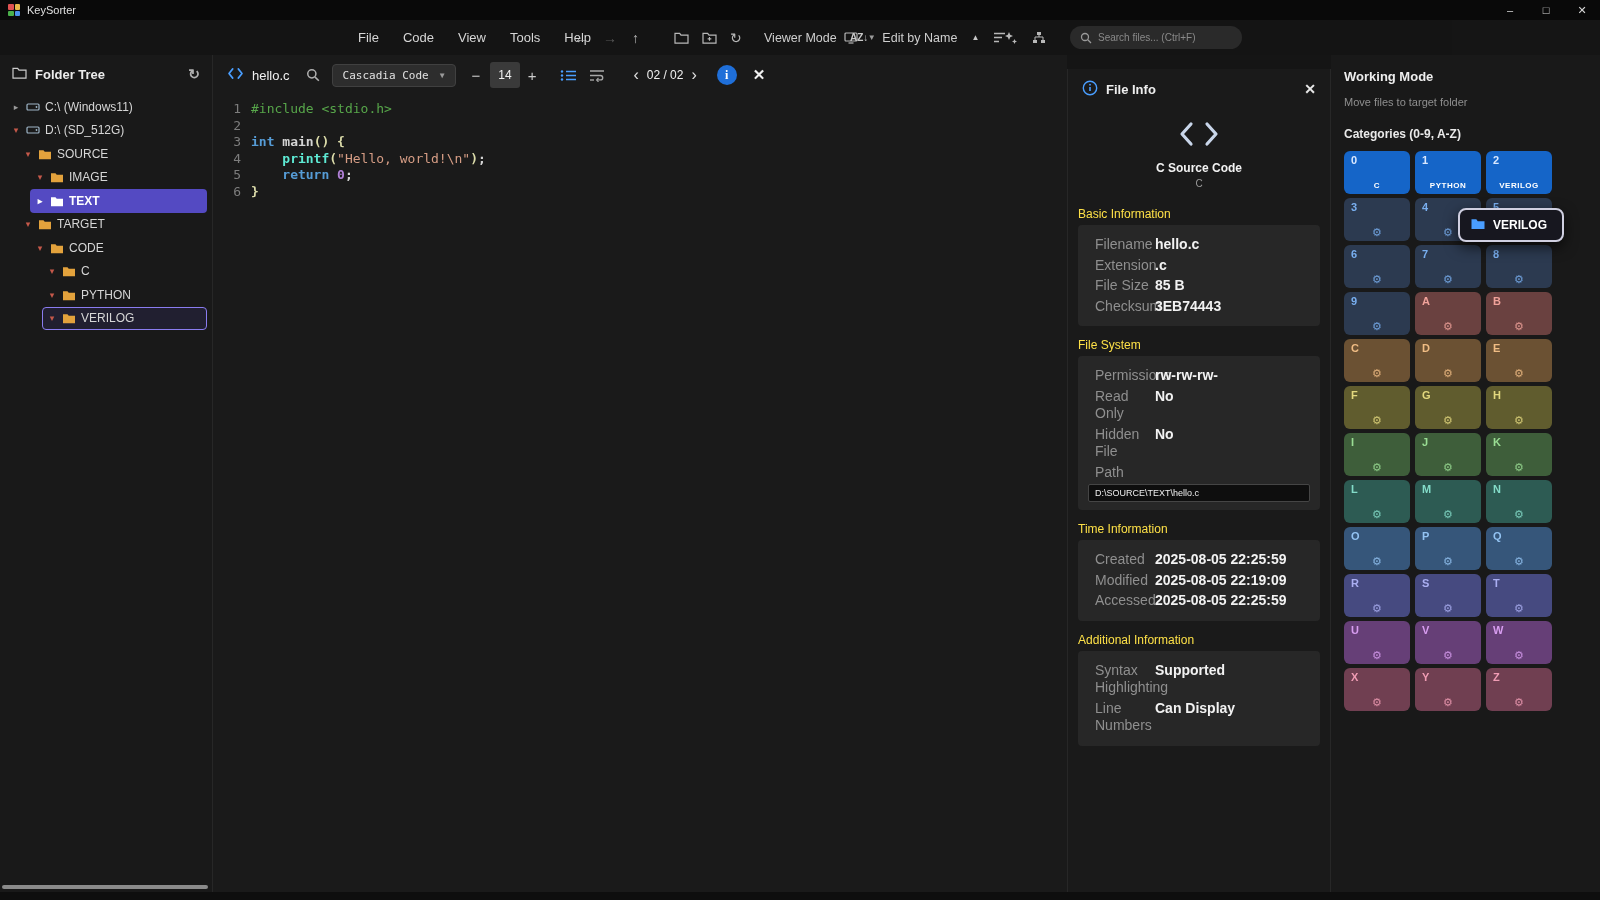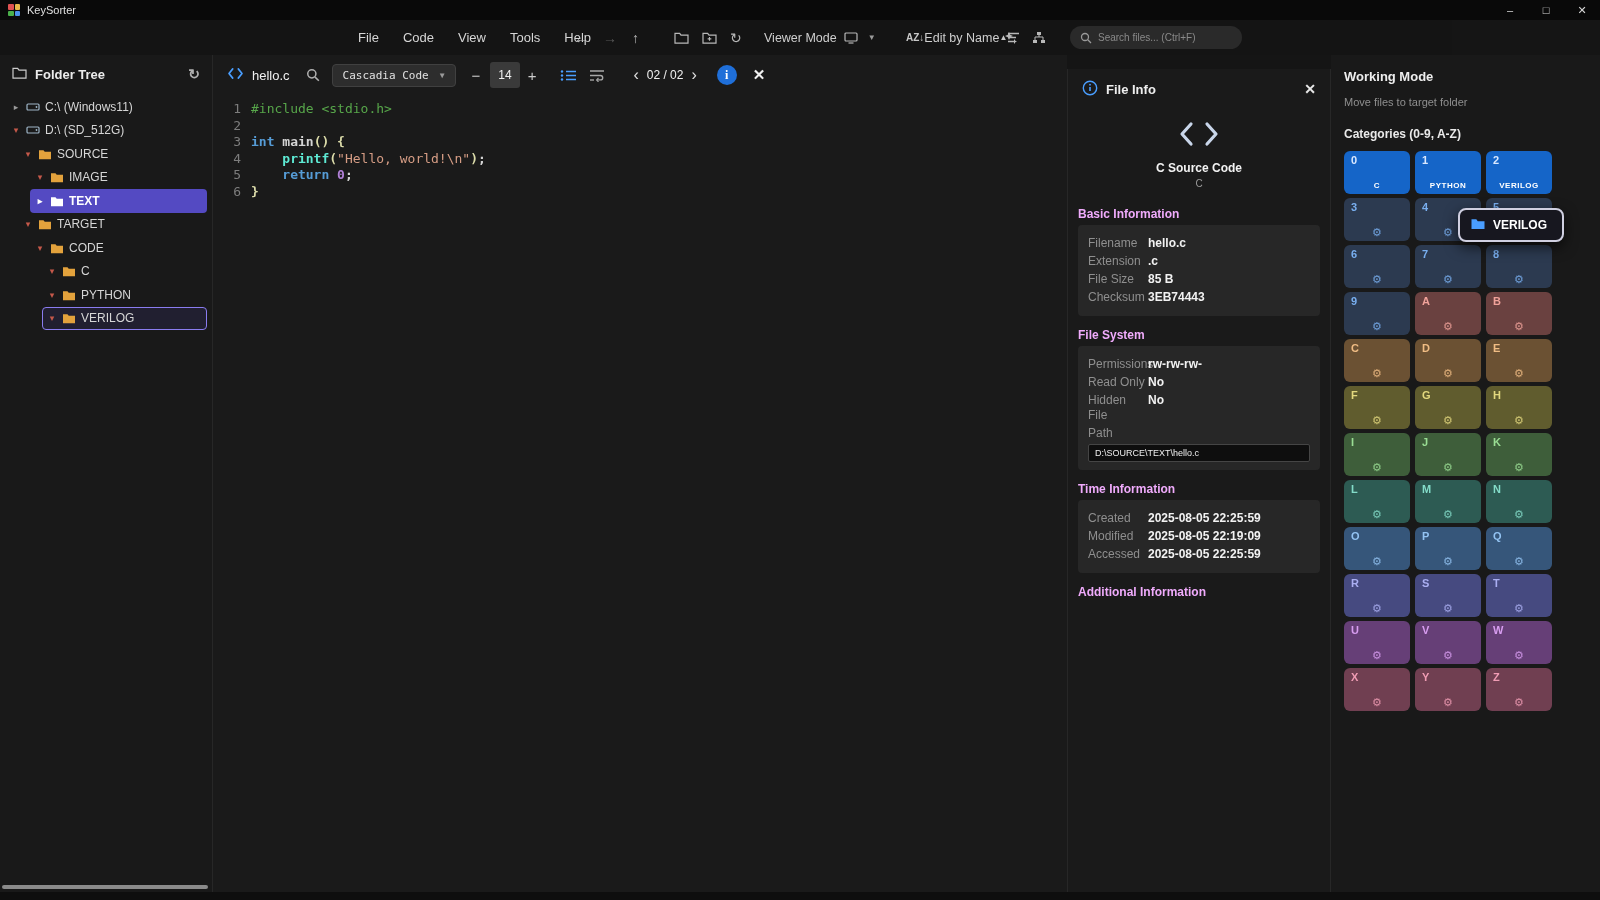--- a/index.html
+++ b/index.html
@@ -80,23 +80,23 @@
   .tok-purple{color:#b180d7;font-weight:700}
   .tok-gold{color:#dcdcaa;font-weight:700}
   .tok-plain{color:#d4d4d4;font-weight:700}
 
   
   .fi-header{height:40px;display:flex;align-items:center;padding:0 14px;gap:8px;font-size:13px;font-weight:700;color:#eeeeee}
   .fi-close{margin-left:auto;color:#e8e8e8;font-size:14px;font-weight:700}
   .fi-type{text-align:center;padding:12px 0 6px}
   .fi-type-title{font-size:12px;font-weight:700;color:#f2f2f2;margin-top:10px}
   .fi-type-sub{font-size:10px;color:#9a9a9a;margin-top:3px}
-  .fi-heading{font-size:12px;font-weight:700;color:#f0abfc;margin:12px 10px 4px}
+  .fi-heading{font-size:12px;font-weight:400;color:#fde047;margin:12px 10px 4px}
   .fi-card{background:#272727;border-radius:4px;margin:2px 10px 8px;padding:8px 10px}
-  .fi-row{display:flex;font-size:12px;margin:3px 0;align-items:flex-start}
+  .fi-row{display:flex;font-size:14px;margin:3px 7px;align-items:flex-start}
   .fi-label{width:60px;color:#8f8f8f;flex-shrink:0;line-height:1.25}
   .fi-value{color:#f2f2f2;font-weight:700;line-height:1.25}
   .path-box{background:#0e0e0e;border:1px solid #454545;border-radius:2px;font-size:9px;color:#eeeeee;
     padding:3px 6px;margin-top:2px;white-space:nowrap;overflow:hidden}
 
   
   .wm-heading{font-size:13px;font-weight:700;color:#eeeeee;margin-bottom:12px}
   .wm-buttons{display:flex;gap:6px}
   .wm-btn{flex:1;height:46px;border-radius:6px;display:flex;flex-direction:column;align-items:center;
     justify-content:center;gap:3px;font-size:12px;color:#fff}
@@ -172,21 +172,21 @@
       <span class="tb-label">Viewer Mode</span>
       <span class="tb-icon">
         <svg width="14" height="12" viewBox="0 0 14 12">
             <rect x="1" y="1" width="12" height="8" rx="1" fill="none" stroke="#b8b8b8" stroke-width="1.2"></rect>
             <path d="M4.5 11h5" stroke="#b8b8b8" stroke-width="1.2"></path>
           </svg>
       </span>
       <span class="caret">▼</span>
     </div>
 
-    <div class="tb-group" style="left:906px;gap:0">
+    <div class="tb-group" style="left:850px;gap:14px">
       <span class="tb-icon" style="font-size:10px;font-weight:700;color:#c8c8c8"><span>AZ</span>↓</span>
       <span class="tb-label">Edit by Name</span>
       <span class="tb-icon" style="font-size:8px;color:#c8c8c8">▲</span>
       <span class="tb-icon">
         <svg width="13" height="11" viewBox="0 0 13 11">
             <path d="M1 1.5h11M1 5.5h8M1 9.5h5" stroke="#b8b8b8" stroke-width="1.4"></path>
           </svg>
       </span>
     </div>
 
@@ -457,20 +457,30 @@
           <div class="fi-row">
             <span class="fi-label">Modified</span>
             <span class="fi-value">2025-08-05 22:19:09</span>
           </div>
           <div class="fi-row">
             <span class="fi-label">Accessed</span>
             <span class="fi-value">2025-08-05 22:25:59</span>
           </div>
         </div>
         <div class="fi-heading">Additional Information</div>
+        <div class="fi-card">
+          <div class="fi-row">
+            <span class="fi-label">Syntax Highlighting</span>
+            <span class="fi-value">Supported</span>
+          </div>
+          <div class="fi-row">
+            <span class="fi-label">Line Numbers</span>
+            <span class="fi-value">Can Display</span>
+          </div>
+        </div>
       </div>
   </section>
 
   <section class="workmode">
     <div class="wm-heading">Working Mode</div>
 
 
     <div class="wm-caption">Move files to target folder</div>
     <div class="cat-heading">Categories (0-9, A-Z)</div>
     <div class="grid" id="grid">

